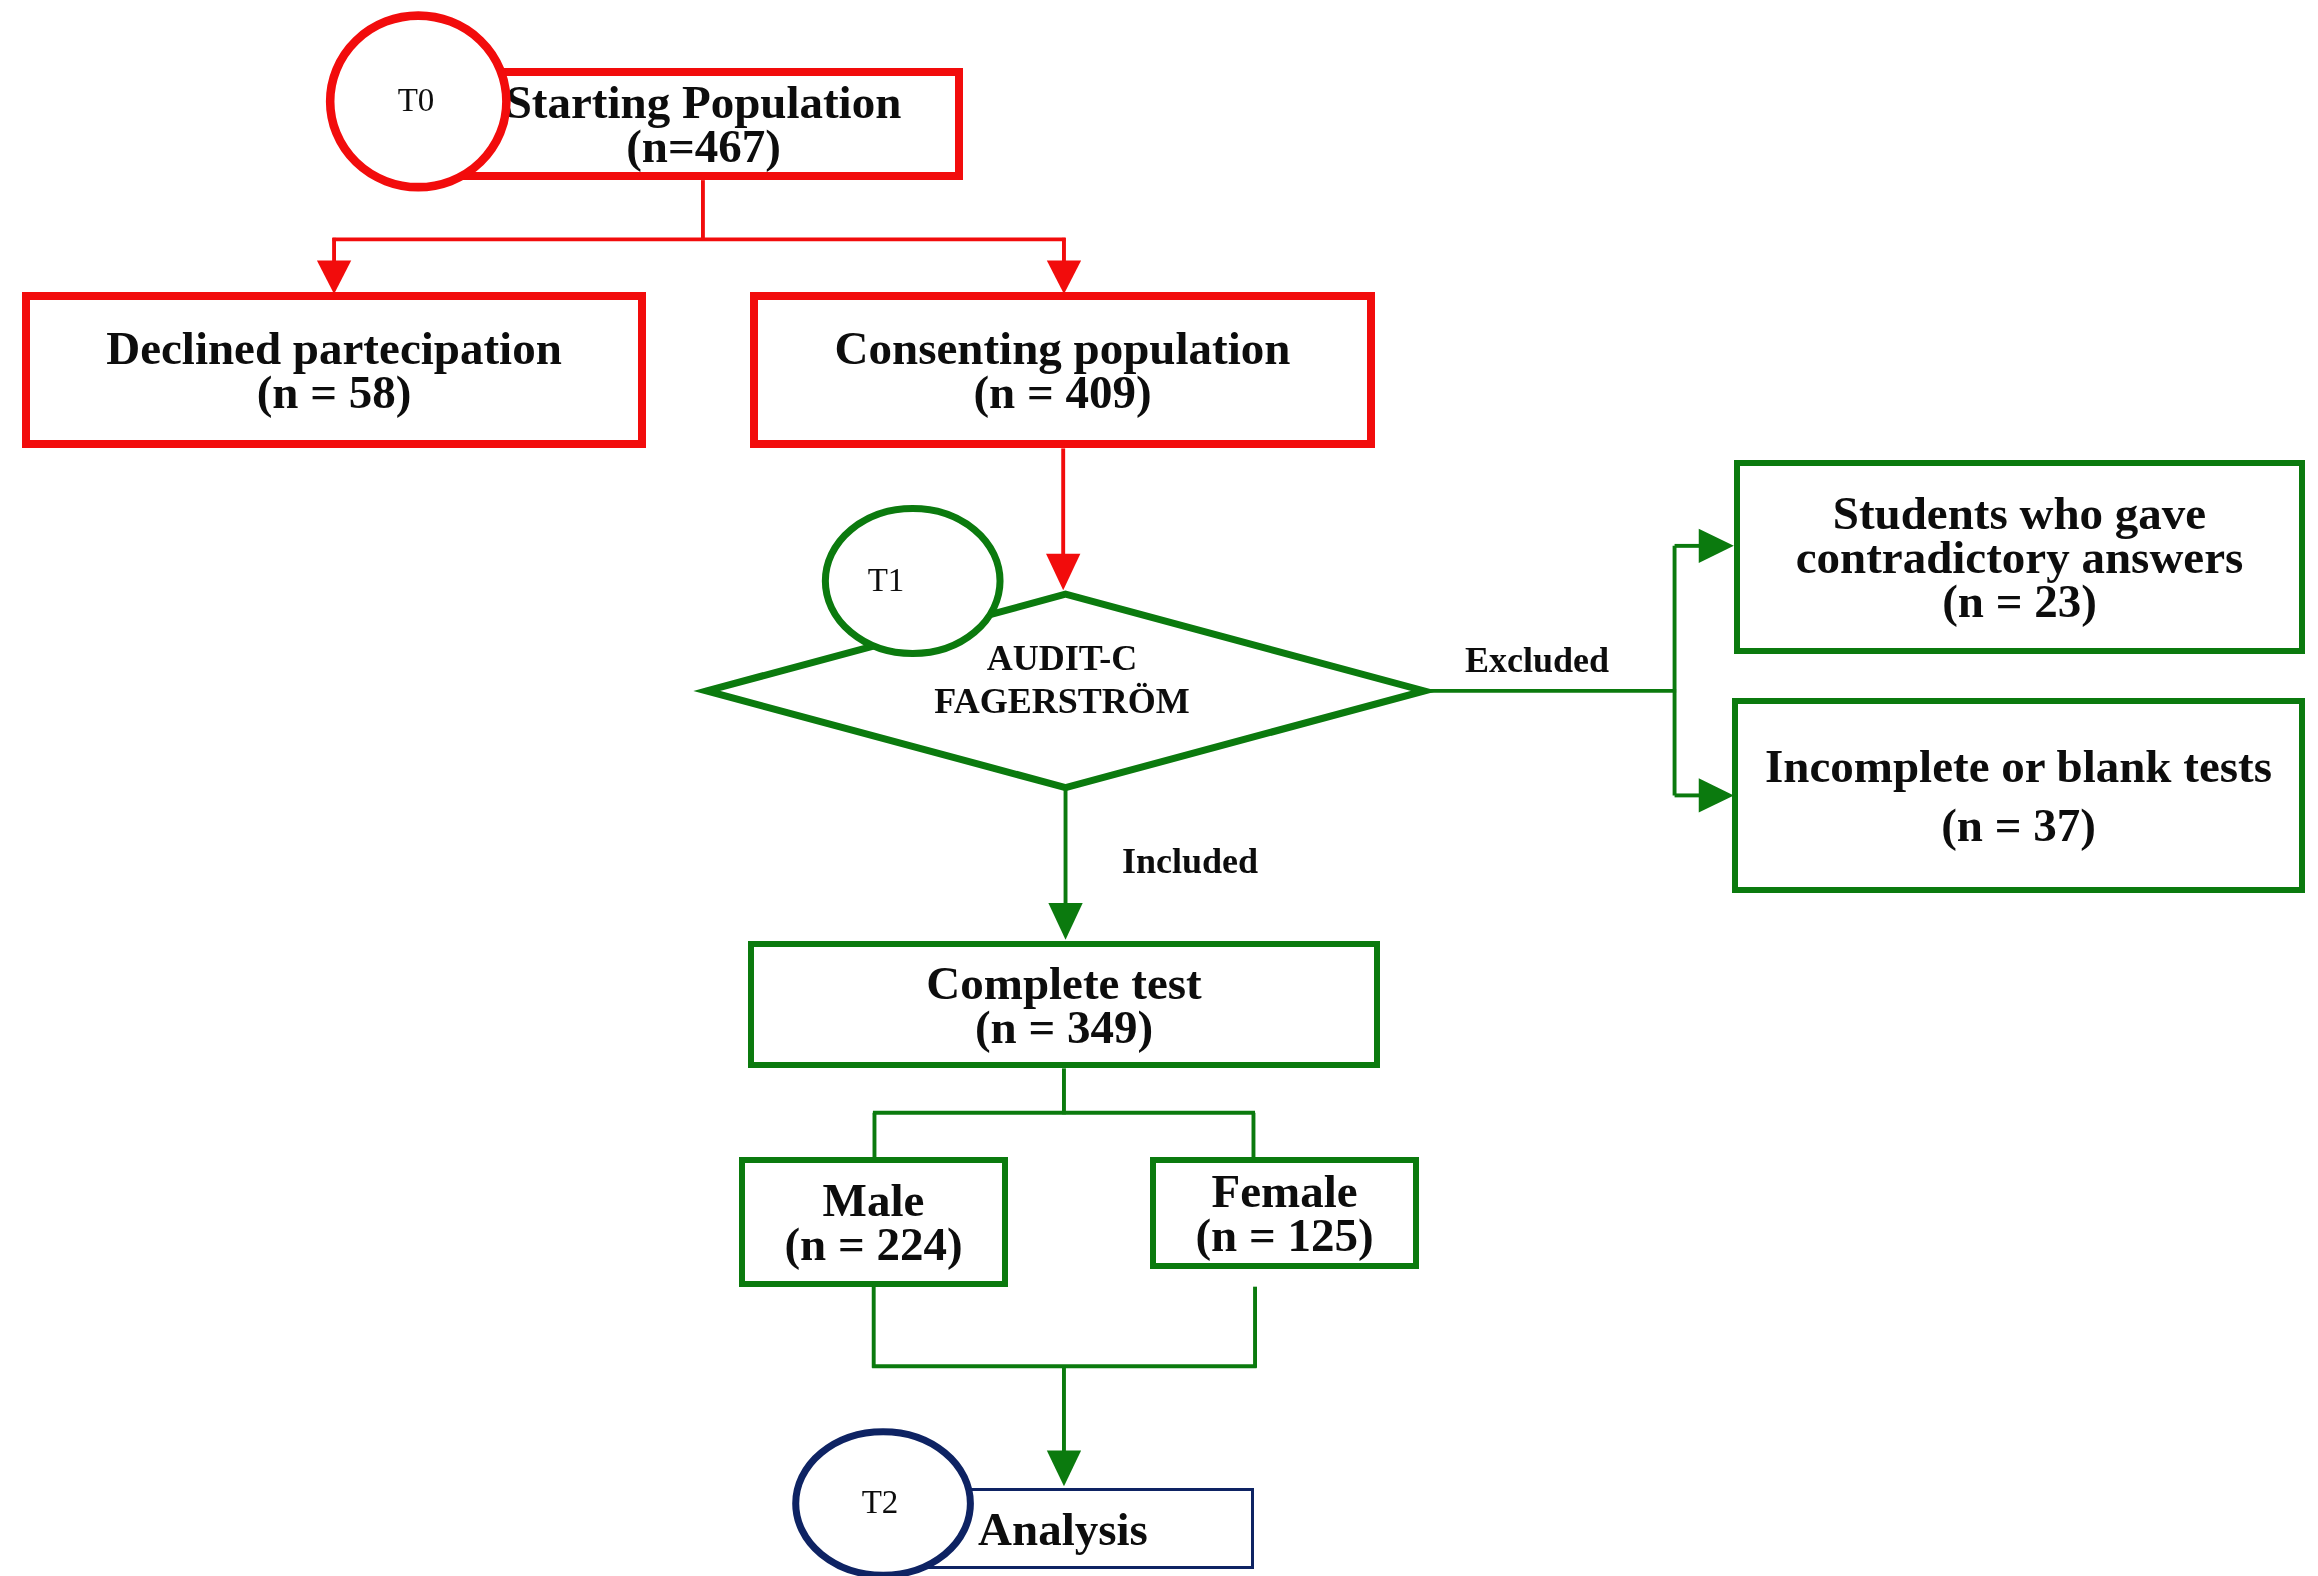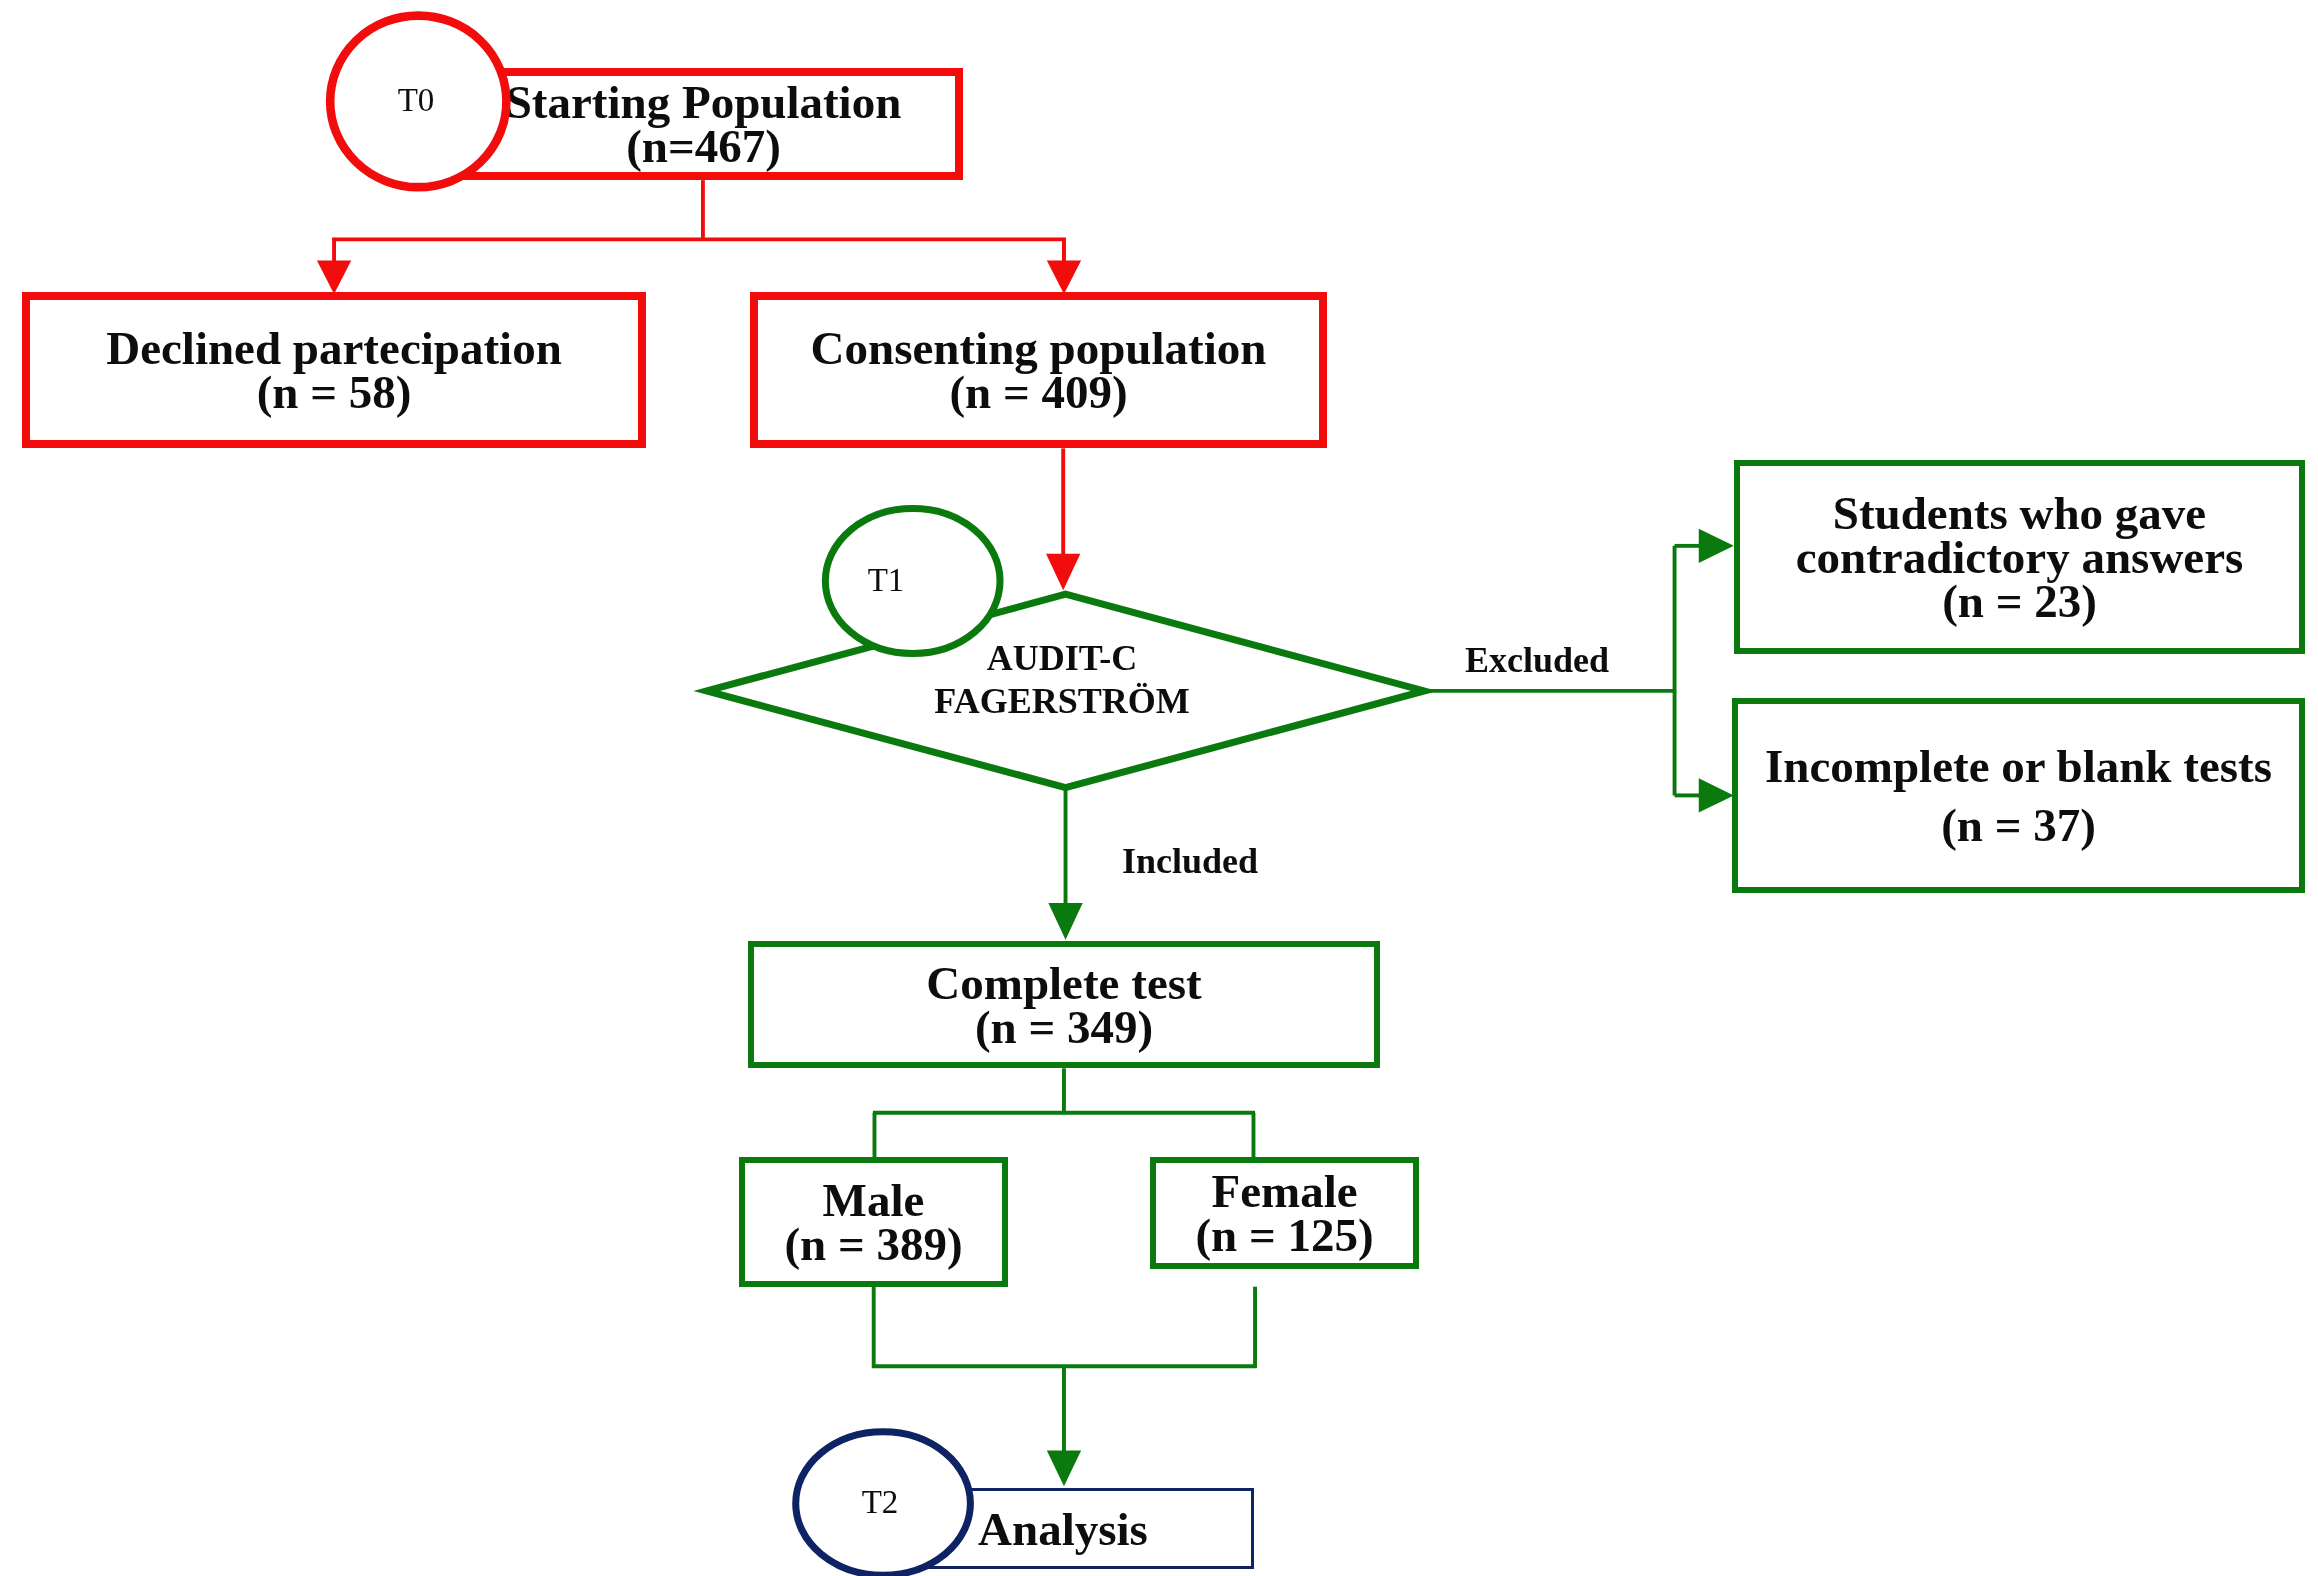--- a/index.html
+++ b/index.html
@@ -83,21 +83,21 @@
   <div class="node border-red" style="left:444px; top:68px; width:519px; height:112px;">
     <div class="line">Starting Population</div>
     <div class="line">(n=467)</div>
   </div>
 
   <div class="node border-red" style="left:22px; top:292px; width:624px; height:156px;">
     <div class="line">Declined partecipation</div>
     <div class="line">(n = 58)</div>
   </div>
 
-  <div class="node border-red" style="left:750px; top:292px; width:577px; height:156px;">
+  <div class="node border-red" style="left:750px; top:292px; width:625px; height:156px;">
     <div class="line">Consenting population</div>
     <div class="line">(n = 409)</div>
   </div>
 
   <div class="node border-green" style="left:1734px; top:460px; width:571px; height:194px;">
     <div class="line">Students who gave</div>
     <div class="line">contradictory answers</div>
     <div class="line">(n = 23)</div>
   </div>
 
@@ -106,21 +106,21 @@
     <div class="line">(n = 37)</div>
   </div>
 
   <div class="node border-green" style="left:748px; top:941px; width:632px; height:127px;">
     <div class="line">Complete test</div>
     <div class="line">(n = 349)</div>
   </div>
 
   <div class="node border-green" style="left:739px; top:1157px; width:269px; height:130px;">
     <div class="line">Male</div>
-    <div class="line">(n = 389)</div>
+    <div class="line">(n = 224)</div>
   </div>
 
   <div class="node border-green" style="left:1121px; top:1157px; width:269px; height:112px;margin-left:29px;">
     <div class="line">Female</div>
     <div class="line">(n = 125)</div>
   </div>
 
   <div class="node border-navy" style="left:872px; top:1488px; width:382px; height:81px;">
     <div class="line">Analysis</div>
   </div>

